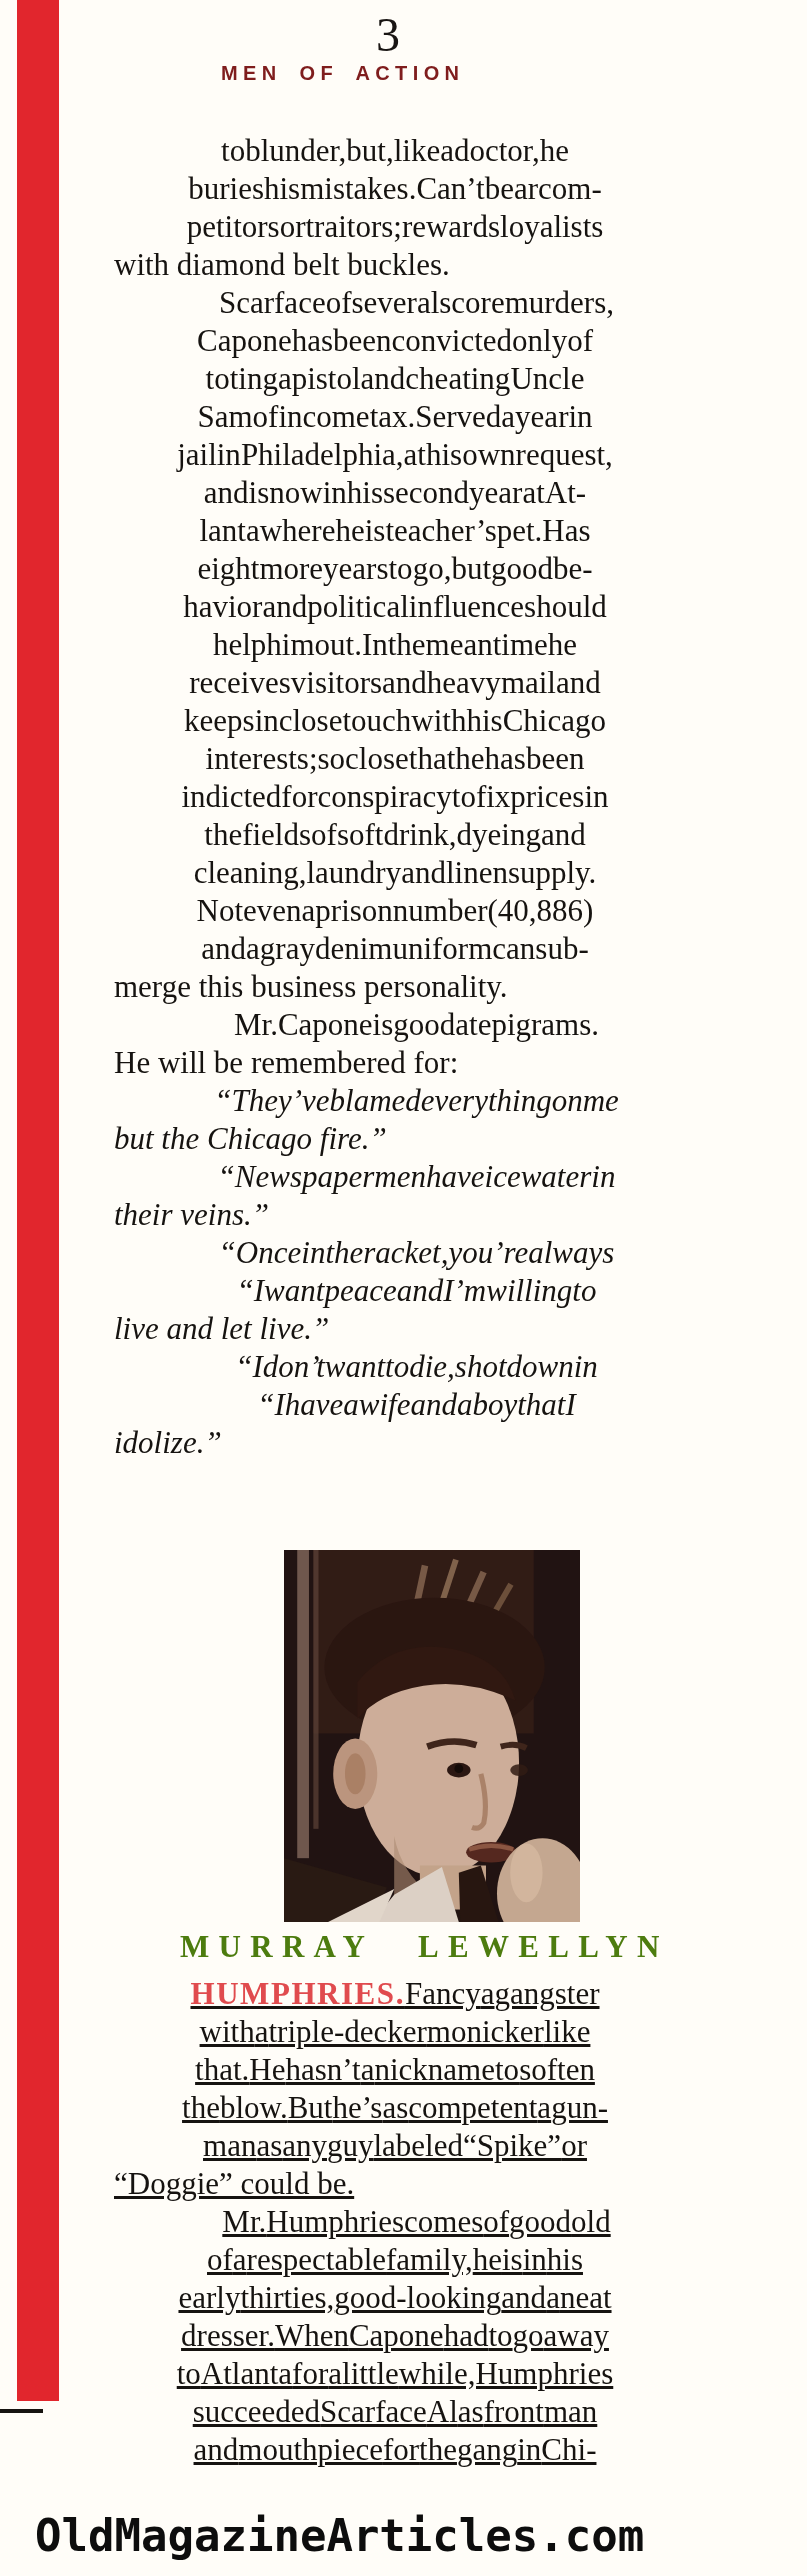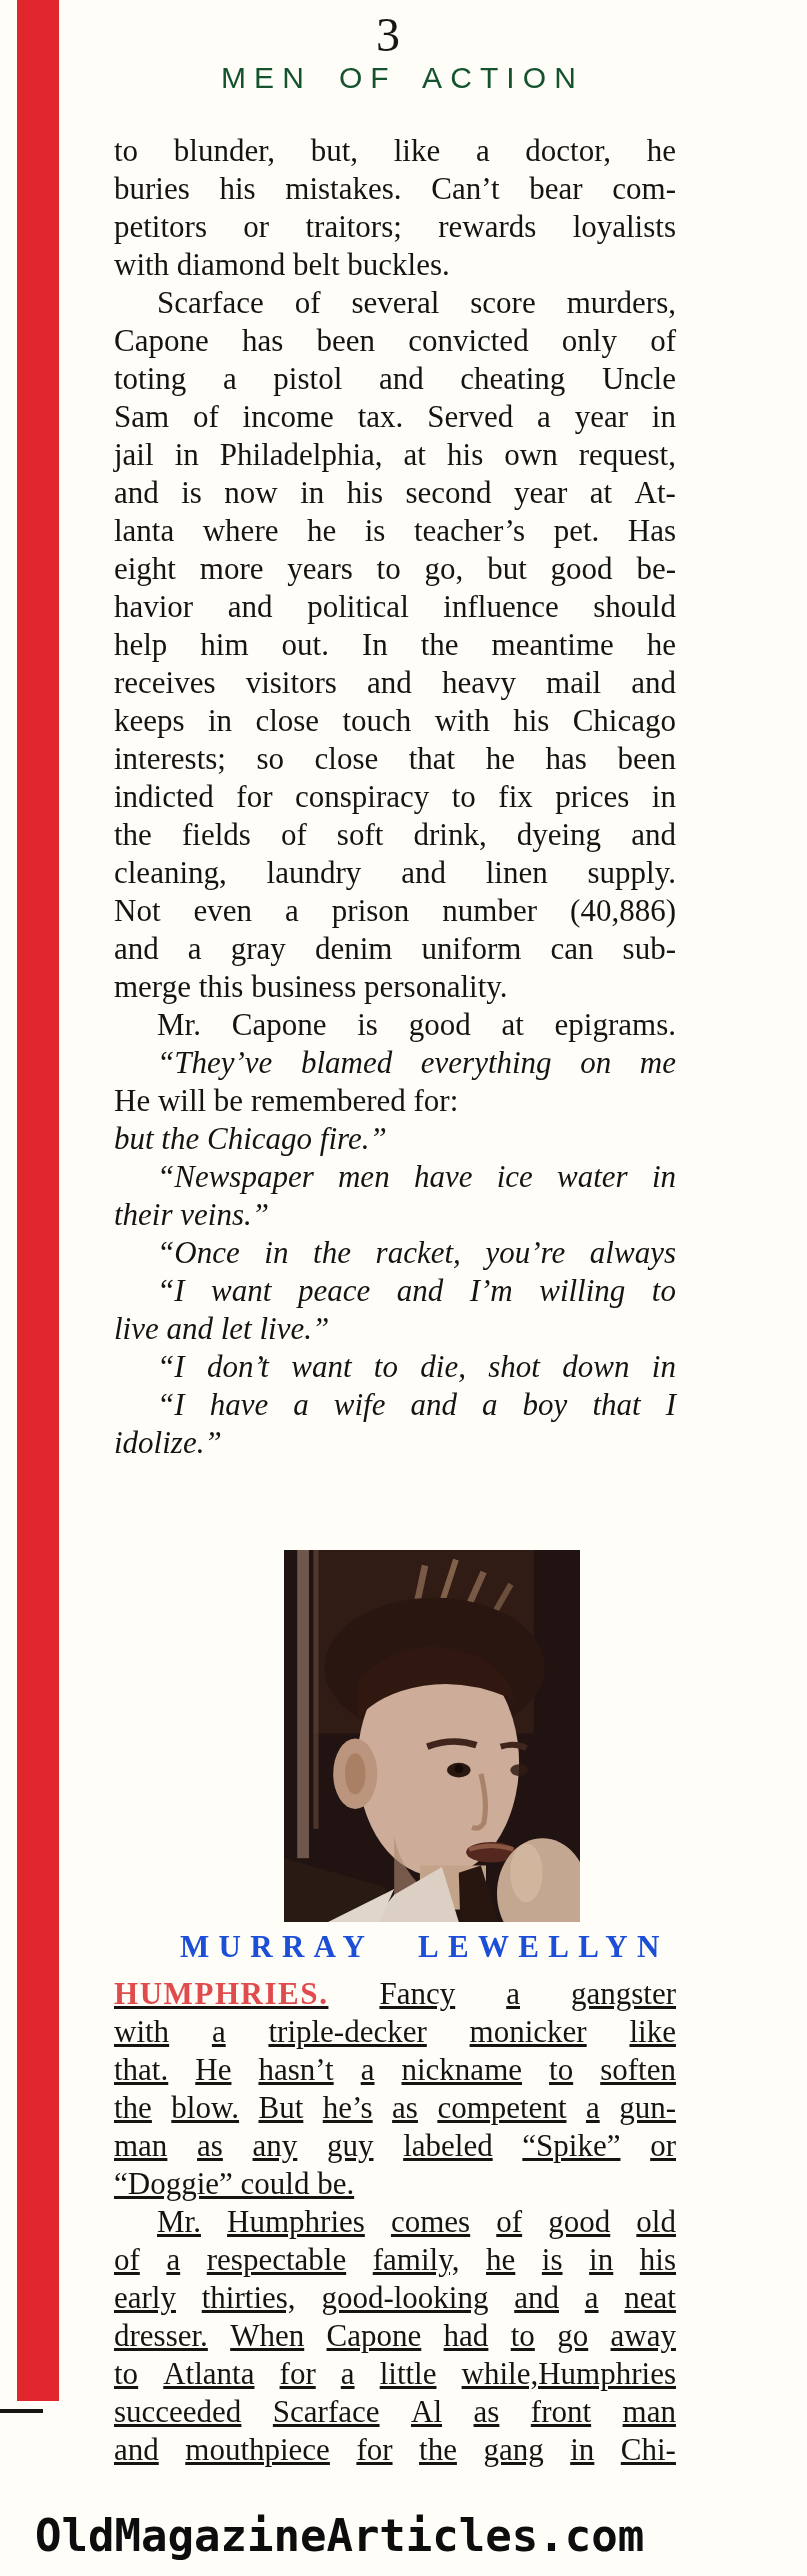--- a/index.html
+++ b/index.html
@@ -2,32 +2,32 @@
 <html style="font-size:11.7px"><head>
 <meta charset="utf-8">
 <style>
   html,body{margin:0;padding:0;background:#ffffff;}
   .page{position:relative;width:808px;height:2576px;background:#fffdf8;
         font-family:"Liberation Serif",serif;color:#161310;overflow:hidden;}
   .redbar{position:absolute;left:17px;top:0;width:42px;height:2401px;background:#e1262d;}
   .pagenum{position:absolute;left:344px;top:8.8px;width:88px;text-align:center;
            font-size:48px;line-height:1.1;color:#191513;}
   .title{position:absolute;left:221px;top:63px;font-family:"Liberation Sans",sans-serif;
-         font-weight:normal;font-size:30px;letter-spacing:0.27em;word-spacing:0.35em;
-         color:#14532d;line-height:1;}
+         font-weight:bold;font-size:20px;letter-spacing:0.27em;word-spacing:0.35em;
+         color:#7f1d1d;line-height:1;}
   .col{position:absolute;left:114px;width:562px;}
   #col1{top:132px;}
   #col2{top:1975px;text-decoration:underline;}
   .line{height:38px;font-size:31px;line-height:38px;white-space:nowrap;}
-  .just{display:flex;justify-content:space-between;white-space:normal;gap:12px;}
+  .just{display:flex;justify-content:center;white-space:normal;}
   .ind{padding-left:43px;}
   .ital{font-style:italic;}
   .photo{position:absolute;left:284px;top:1550px;width:296px;height:372px;display:block;}
   .heading1{position:absolute;left:180px;top:1931px;font-size:31px;font-weight:bold;
-            letter-spacing:0.30em;word-spacing:0.9em;color:#1d4ed8;line-height:1;}
+            letter-spacing:0.30em;word-spacing:0.9em;color:#4d7c0f;line-height:1;}
   .red-lead{color:#e04b4e;font-weight:bold;letter-spacing:0.05em;}
   .rule{position:absolute;left:0;top:2409px;width:43px;height:3.7px;background:#161310;}
   .footer{position:absolute;left:35px;top:2514px;font-family:"DejaVu Sans Mono",monospace;
           font-weight:bold;font-size:44px;line-height:1;color:#0d0d0d;white-space:nowrap;}
 </style>
 </head>
 <body>
 
 <div class="page">
 
@@ -221,28 +221,28 @@
       </div>
       <div class="line">merge this business personality.</div>
       <div class="line just ind">
         <span>Mr.</span>
         <span>Capone</span>
         <span>is</span>
         <span>good</span>
         <span>at</span>
         <span>epigrams.</span>
       </div>
+      <div class="line">He will be remembered for:</div>
       <div class="line just ind ital">
         <span>“They’ve</span>
         <span>blamed</span>
         <span>everything</span>
         <span>on</span>
         <span>me</span>
       </div>
-      <div class="line">He will be remembered for:</div>
       <div class="line ital">but the Chicago fire.”</div>
       <div class="line just ind ital">
         <span>“Newspaper</span>
         <span>men</span>
         <span>have</span>
         <span>ice</span>
         <span>water</span>
         <span>in</span>
       </div>
       <div class="line ital">their veins.”</div>

